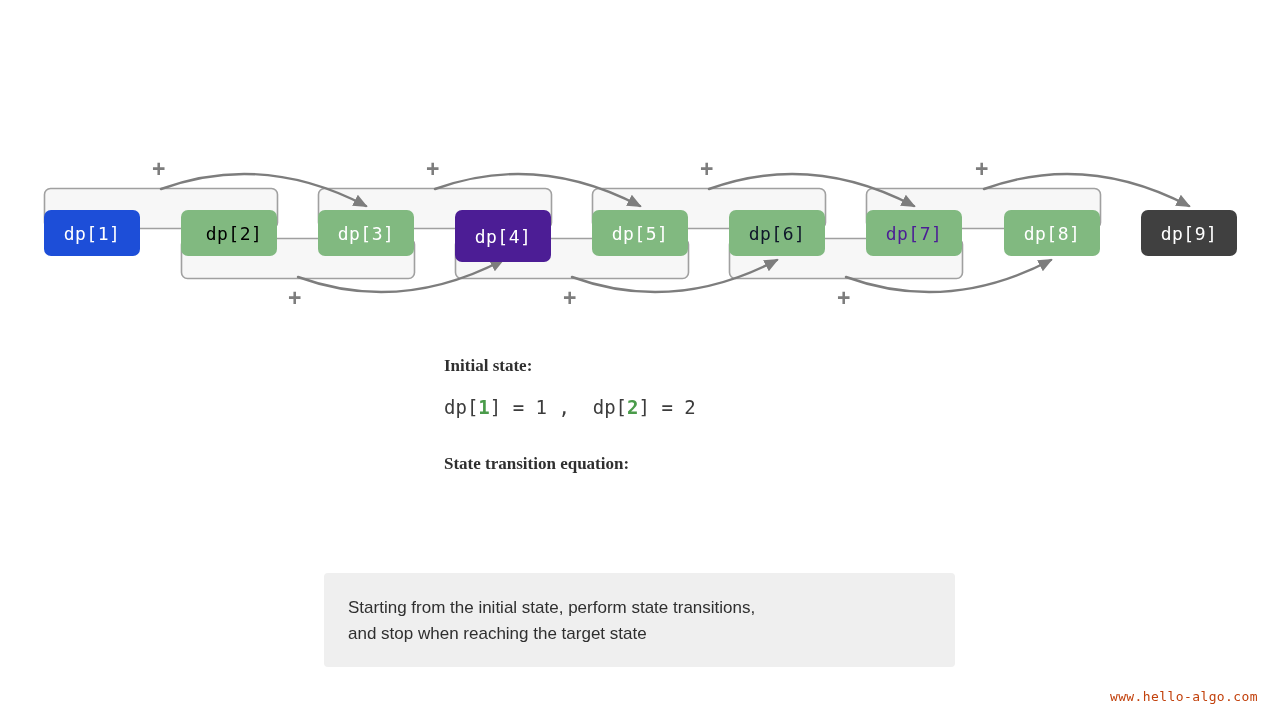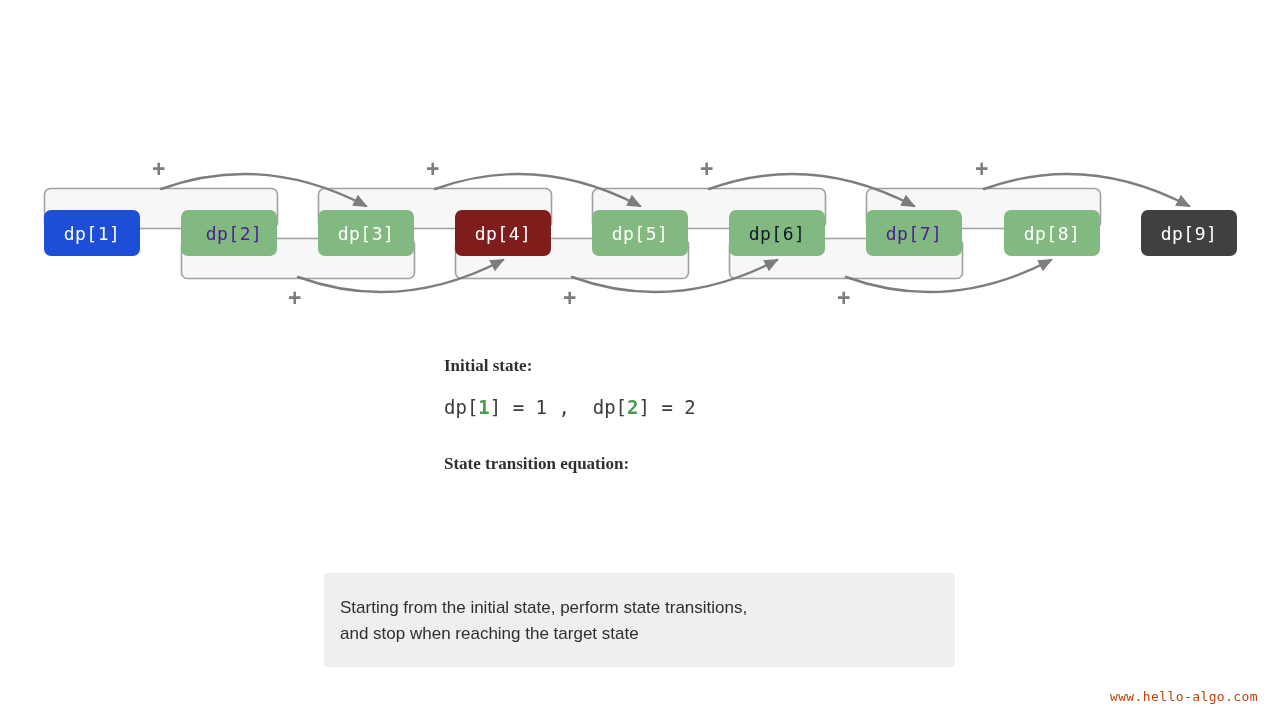--- a/index.html
+++ b/index.html
@@ -93,21 +93,21 @@
   
   #caption-box {
     position: absolute;
     left: 324px;
     top: 573px;
     width: 631px;
     height: 94px;
     background: #efefef;
     border-radius: 4px;
     box-sizing: border-box;
-    padding: 22px 16px;
+    padding: 22px 24px;
   }
   .caption-line {
     font-family: "Liberation Sans", sans-serif;
     font-size: 17px;
     color: #2f2f2f;
     line-height: 1.55;
     margin: 0;
   }
 
   
@@ -148,23 +148,23 @@
           <path d="M 435 189 Q 537 152 640 206" fill="none" stroke="#7d7d7d" stroke-width="2.4" stroke-linecap="round" marker-end="url(#arrowhead)"></path>
           <path d="M 709 189 Q 811 152 914 206" fill="none" stroke="#7d7d7d" stroke-width="2.4" stroke-linecap="round" marker-end="url(#arrowhead)"></path>
           <path d="M 984 189 Q 1086 152 1189 206" fill="none" stroke="#7d7d7d" stroke-width="2.4" stroke-linecap="round" marker-end="url(#arrowhead)"></path>
           <path d="M 298 277 Q 400 314 503 260" fill="none" stroke="#7d7d7d" stroke-width="2.4" stroke-linecap="round" marker-end="url(#arrowhead)"></path>
           <path d="M 572 277 Q 674 314 777 260" fill="none" stroke="#7d7d7d" stroke-width="2.4" stroke-linecap="round" marker-end="url(#arrowhead)"></path>
           <path d="M 846 277 Q 948 314 1051 260" fill="none" stroke="#7d7d7d" stroke-width="2.4" stroke-linecap="round" marker-end="url(#arrowhead)"></path>
         </g>
     </svg>
     <div id="boxes-layer">
         <div class="dp-box" style="left: 44px; top: 210px; width: 96px; height: 46px; background: #1d4ed8; color: rgb(255, 255, 255);">dp[1]</div>
-        <div class="dp-box" style="left: 181px; top: 210px; width: 96px; height: 46px; background: rgb(129, 185, 128); color: #4c1d95; padding-left: 10px;">dp[2]</div>
+        <div class="dp-box" style="left: 181px; top: 210px; width: 96px; height: 46px; background: rgb(129, 185, 128); color: #000000; padding-left: 10px;">dp[2]</div>
         <div class="dp-box" style="left: 318px; top: 210px; width: 96px; height: 46px; background: rgb(129, 185, 128); color: rgb(255, 255, 255);">dp[3]</div>
-        <div class="dp-box" style="left: 455px; top: 210px; width: 96px; height: 46px; background: #7f1d1d; color: rgb(255, 255, 255);">dp[4]</div>
+        <div class="dp-box" style="left: 455px; top: 210px; width: 96px; height: 52px; background: #4c1d95; color: rgb(255, 255, 255);">dp[4]</div>
         <div class="dp-box" style="left: 592px; top: 210px; width: 96px; height: 46px; background: rgb(129, 185, 128); color: rgb(255, 255, 255);">dp[5]</div>
         <div class="dp-box" style="left: 729px; top: 210px; width: 96px; height: 46px; background: rgb(129, 185, 128); color: #0f172a;">dp[6]</div>
         <div class="dp-box" style="left: 866px; top: 210px; width: 96px; height: 46px; background: rgb(129, 185, 128); color: #4c1d95;">dp[7]</div>
         <div class="dp-box" style="left: 1004px; top: 210px; width: 96px; height: 46px; background: rgb(129, 185, 128); color: rgb(255, 255, 255);">dp[8]</div>
         <div class="dp-box" style="left: 1141px; top: 210px; width: 96px; height: 46px; background: #404040; color: rgb(255, 255, 255);">dp[9]</div>
       </div>
     <div id="plus-layer">
         <div class="plus-sign" style="left: 152px; top: 158px; color: rgb(125, 125, 125);">+</div>
         <div class="plus-sign" style="left: 426px; top: 158px; color: rgb(125, 125, 125);">+</div>
         <div class="plus-sign" style="left: 700px; top: 158px; color: rgb(125, 125, 125);">+</div>

